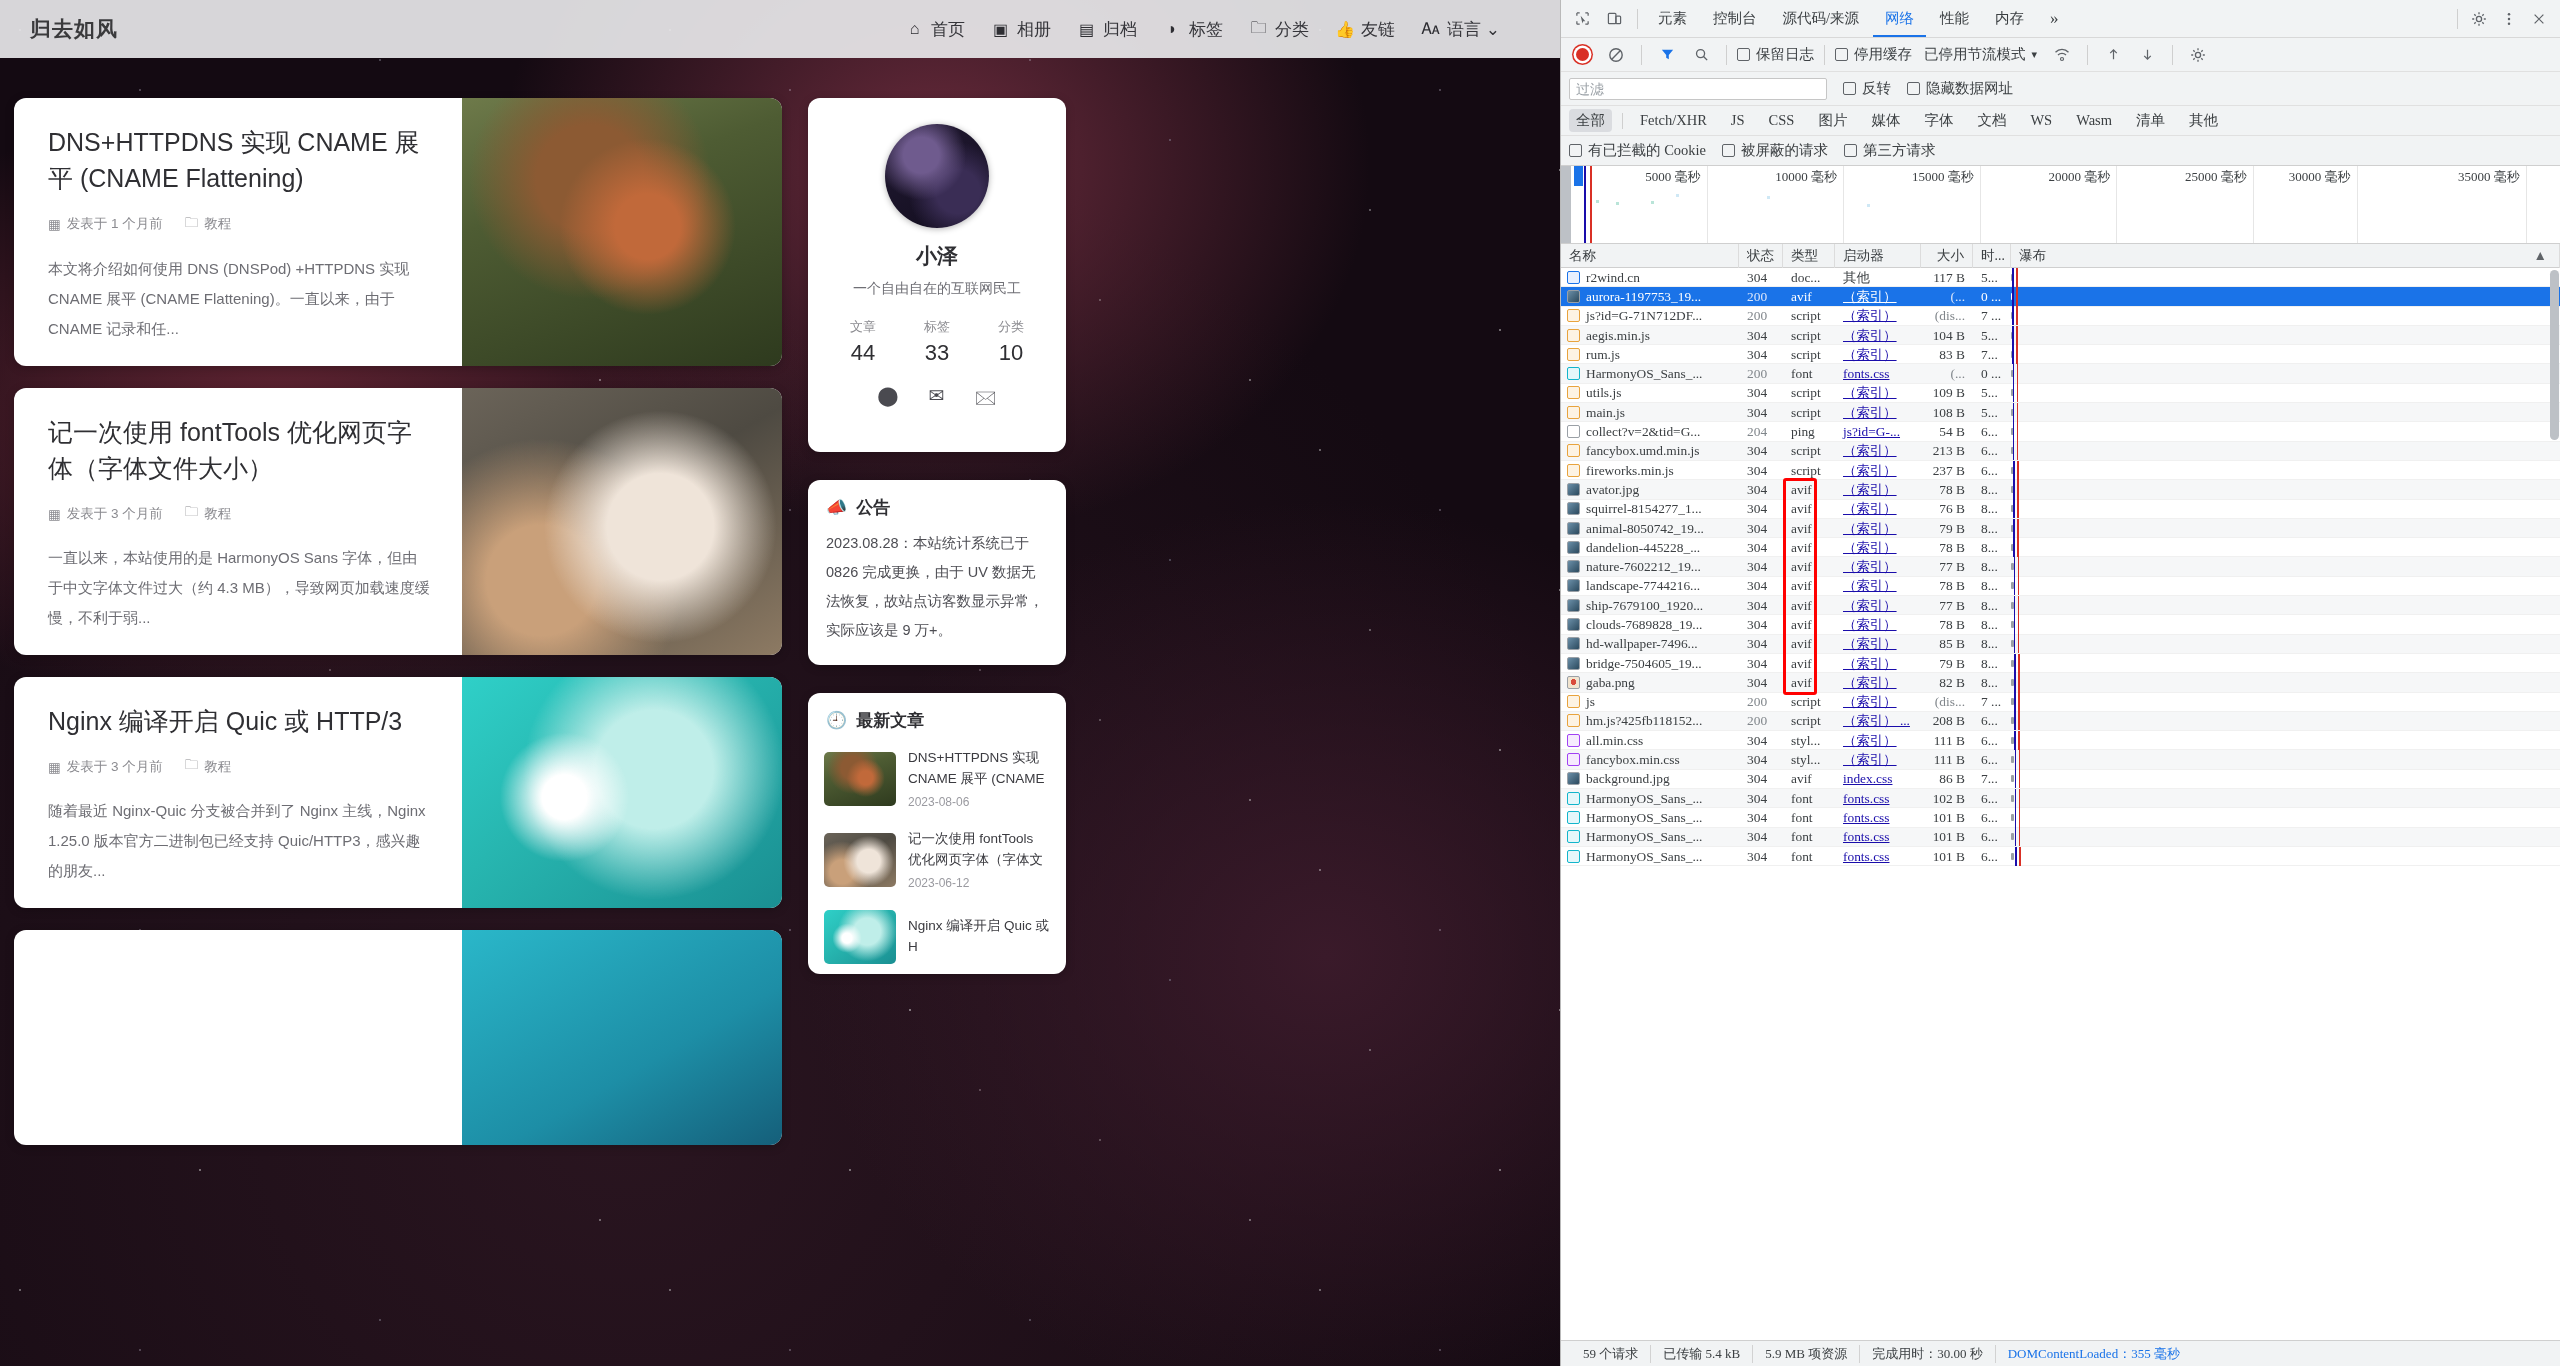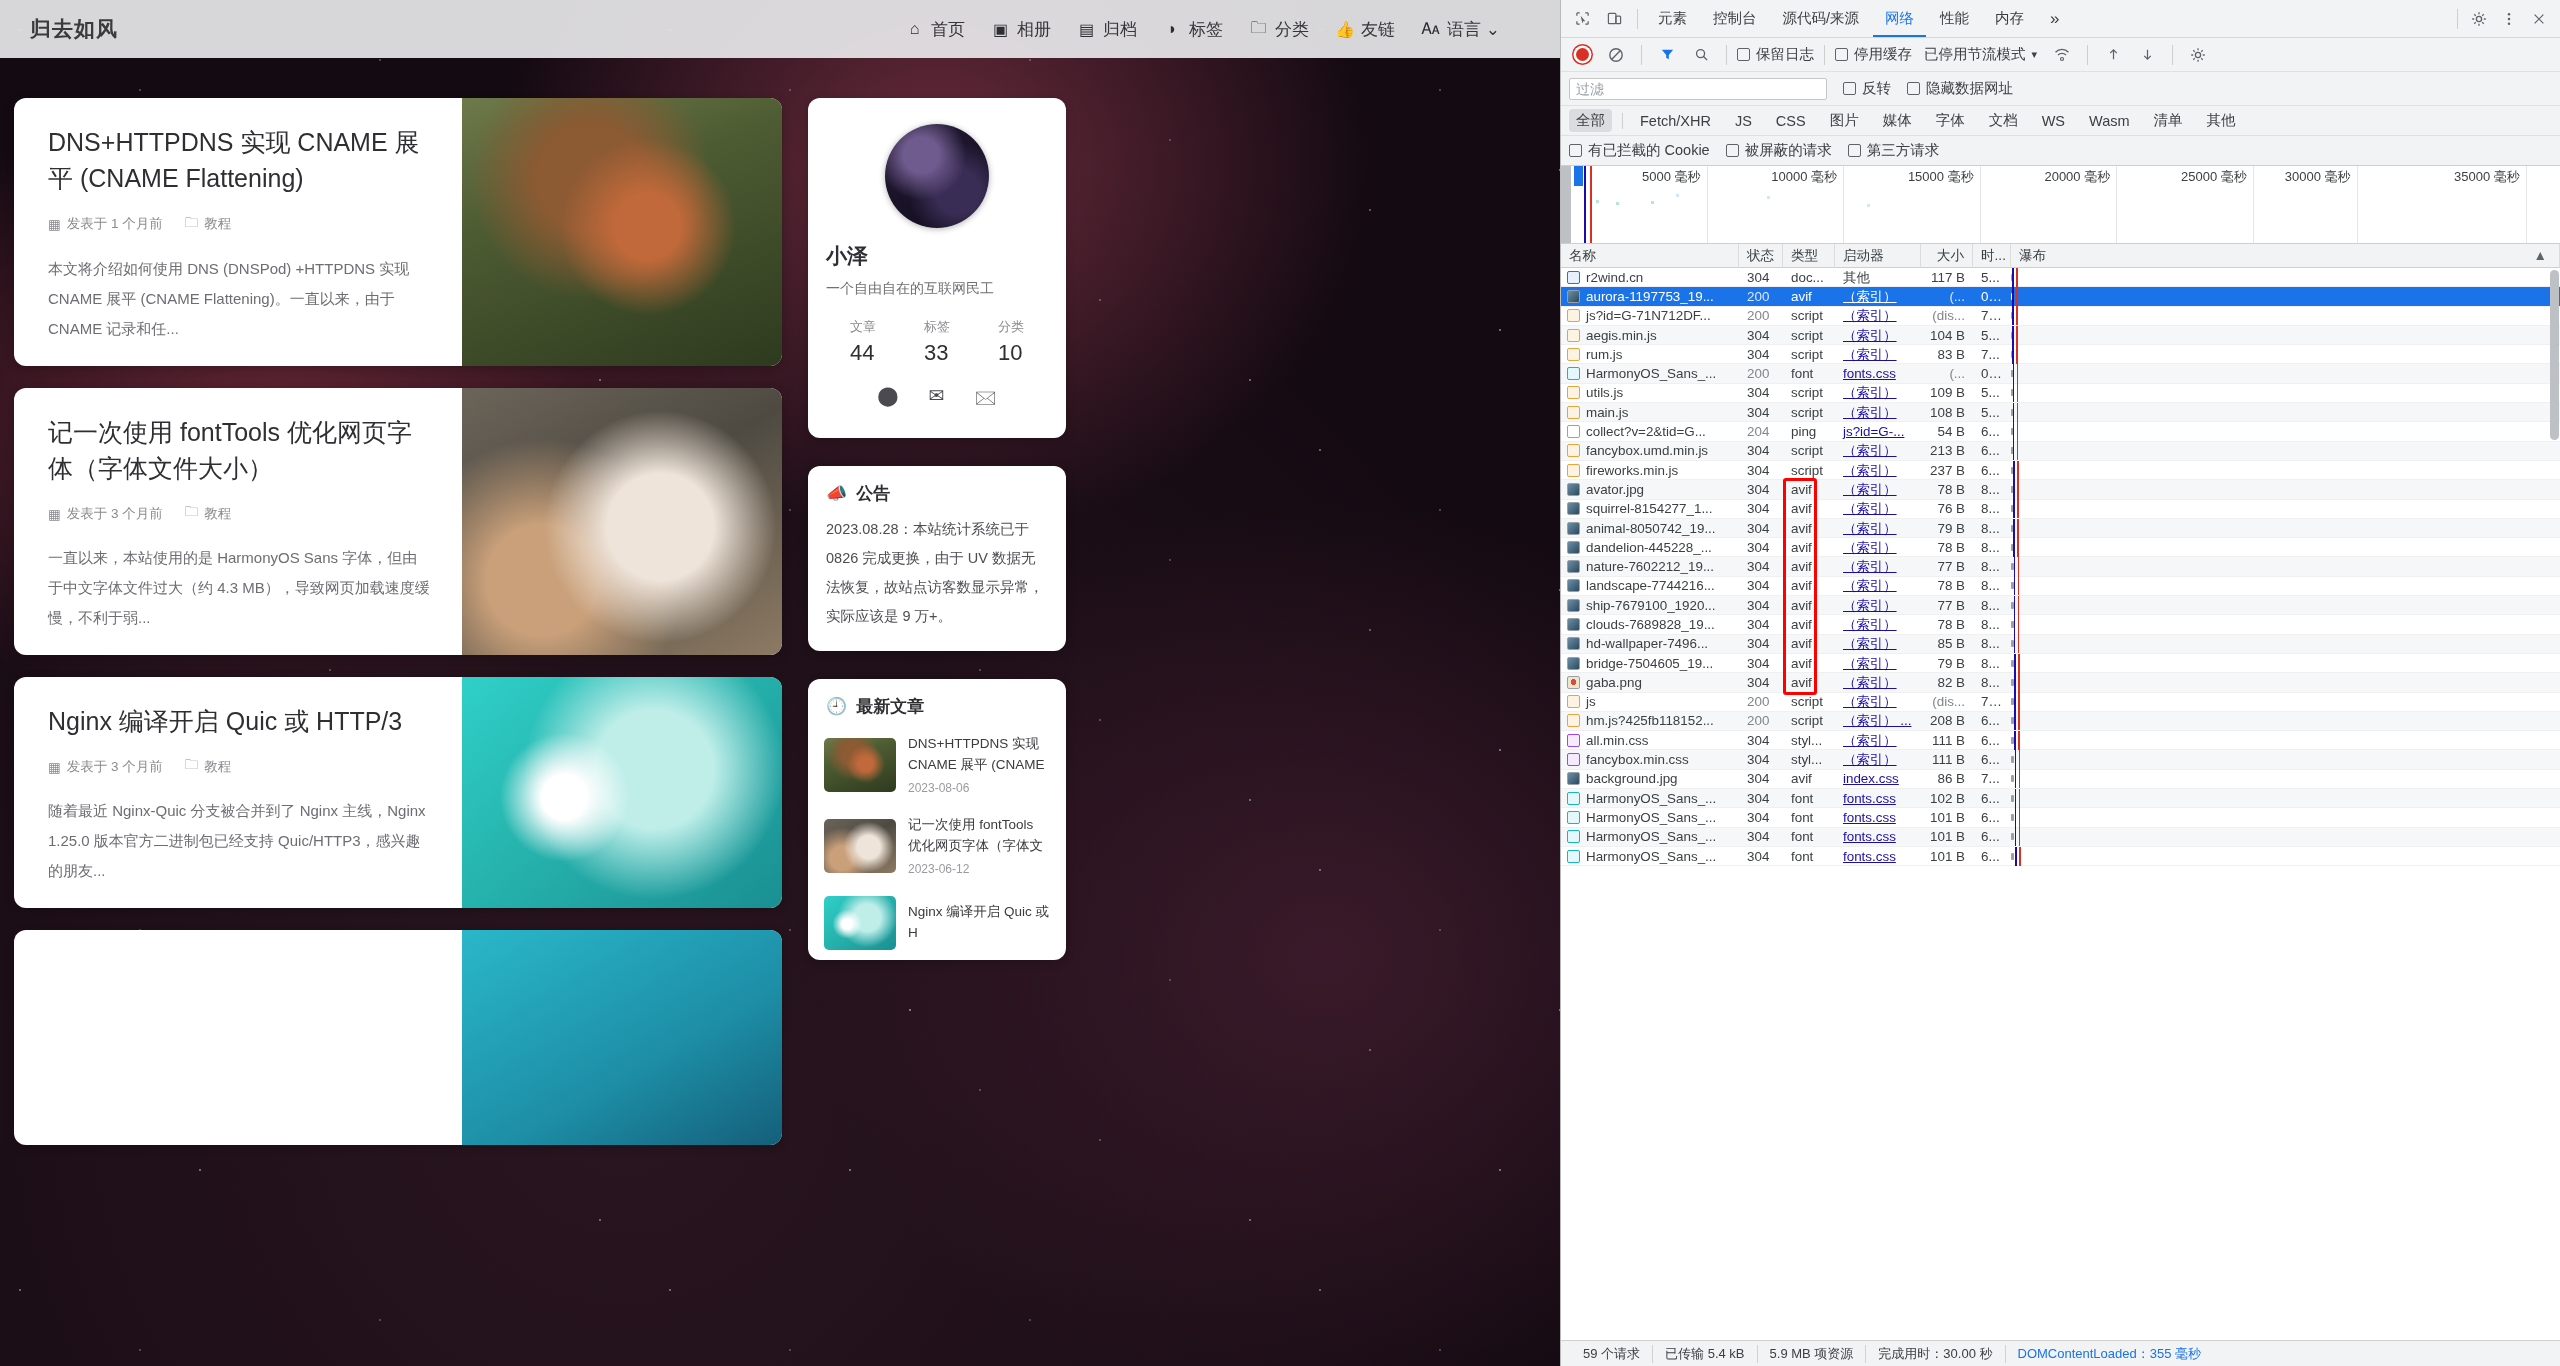--- a/index.html
+++ b/index.html
@@ -59,21 +59,21 @@
       radial-gradient(circle at 25% 72%, #c9a07a 0 18%, rgba(201,160,122,0) 46%),
       linear-gradient(150deg,#6b6459 0%,#4e4a42 45%,#8d7a63 100%); }
   .img-dandelion { background:
       radial-gradient(circle at 32% 52%, #ffffff 0 9%, rgba(255,255,255,0) 26%),
       radial-gradient(circle at 60% 40%, #bfeee9 0 25%, rgba(191,238,233,0) 55%),
       linear-gradient(140deg,#2fd0c8 0%,#27b6b0 40%,#1a8f92 100%); }
   .img-teal { background:linear-gradient(150deg,#2ab7c9 0%,#1d8ea6 60%,#155f7a 100%); }
 
   
   .side-card { background:#fff; border-radius:12px; box-shadow:0 2px 10px rgba(0,0,0,.22); }
-  .profile { padding:26px 18px 22px; text-align:left; }
+  .profile { padding:26px 18px 36px; text-align:center; }
   .avatar { width:104px; height:104px; border-radius:50%; margin:0 auto 14px;
     background: radial-gradient(circle at 35% 30%, #6f5b8e 0 18%, rgba(111,91,142,0) 45%),
                 radial-gradient(circle at 70% 65%, #3a2d55 0 22%, rgba(58,45,85,0) 50%),
                 linear-gradient(150deg,#221a33,#120d1e); box-shadow:0 1px 6px rgba(0,0,0,.3); }
   .p-name { font-size:21px; color:#2f2f33; font-weight:600; margin-bottom:10px; }
   .p-desc { font-size:14px; color:#6f6f75; margin-bottom:20px; }
   .stats { display:flex; justify-content:space-around; margin-bottom:18px; }
   .stat-k { font-size:13px; color:#8b8b90; margin-bottom:4px; }
   .stat-v { font-size:22px; color:#2f2f33; }
   .socials { display:flex; justify-content:center; gap:30px; font-size:19px; color:#4a4a50; }
@@ -81,21 +81,21 @@
   .widget-head { display:flex; align-items:center; gap:9px; padding:16px 18px 6px; font-size:17px; color:#2f2f33; font-weight:600; }
   .widget-body { padding:4px 18px 20px; font-size:14.5px; line-height:2; color:#4d4d53; }
 
   .post-item { display:flex; gap:12px; padding:10px 16px; align-items:center; }
   .post-thumb { width:72px; height:54px; border-radius:5px; flex:none; background-size:cover; }
   .post-t { font-size:13.5px; line-height:1.55; color:#3b3b40; max-height:42px; overflow:hidden; }
   .post-d { font-size:12px; color:#9a9aa0; margin-top:5px; }
 
   
   #dt { width:1000px; height:1366px; background:#fff; font-size:14.5px; color:#202124;
-        display:flex; flex-direction:column; border-left:1px solid #b9b9b9; }
+        display:flex; flex-direction:column; border-left:1px solid #b9b9b9;font-family:Liberation Serif, serif; }
   .dt-row { display:flex; align-items:center; flex:none; }
   .dt-top { height:38px; background:#f1f3f4; border-bottom:1px solid #d8d8d8; padding:0 6px; gap:2px; }
   .icobtn { width:30px; height:28px; display:flex; align-items:center; justify-content:center; cursor:pointer; color:#5f6368; }
   .sep { width:1px; height:20px; background:#cfcfcf; margin:0 6px; }
   .dt-tabs { display:flex; align-items:center; gap:2px; }
   .dt-tab { padding:0 12px; height:37px; line-height:37px; color:#3c4043; cursor:pointer; font-size:14.5px; }
   .dt-tab.active { color:#1a73e8; border-bottom:2px solid #1a73e8; }
   .dt-top .right { margin-left:auto; display:flex; align-items:center; }
 
   .dt-tools { height:34px; background:#f1f3f4; border-bottom:1px solid #e0e0e0; padding:0 6px; gap:4px; }

